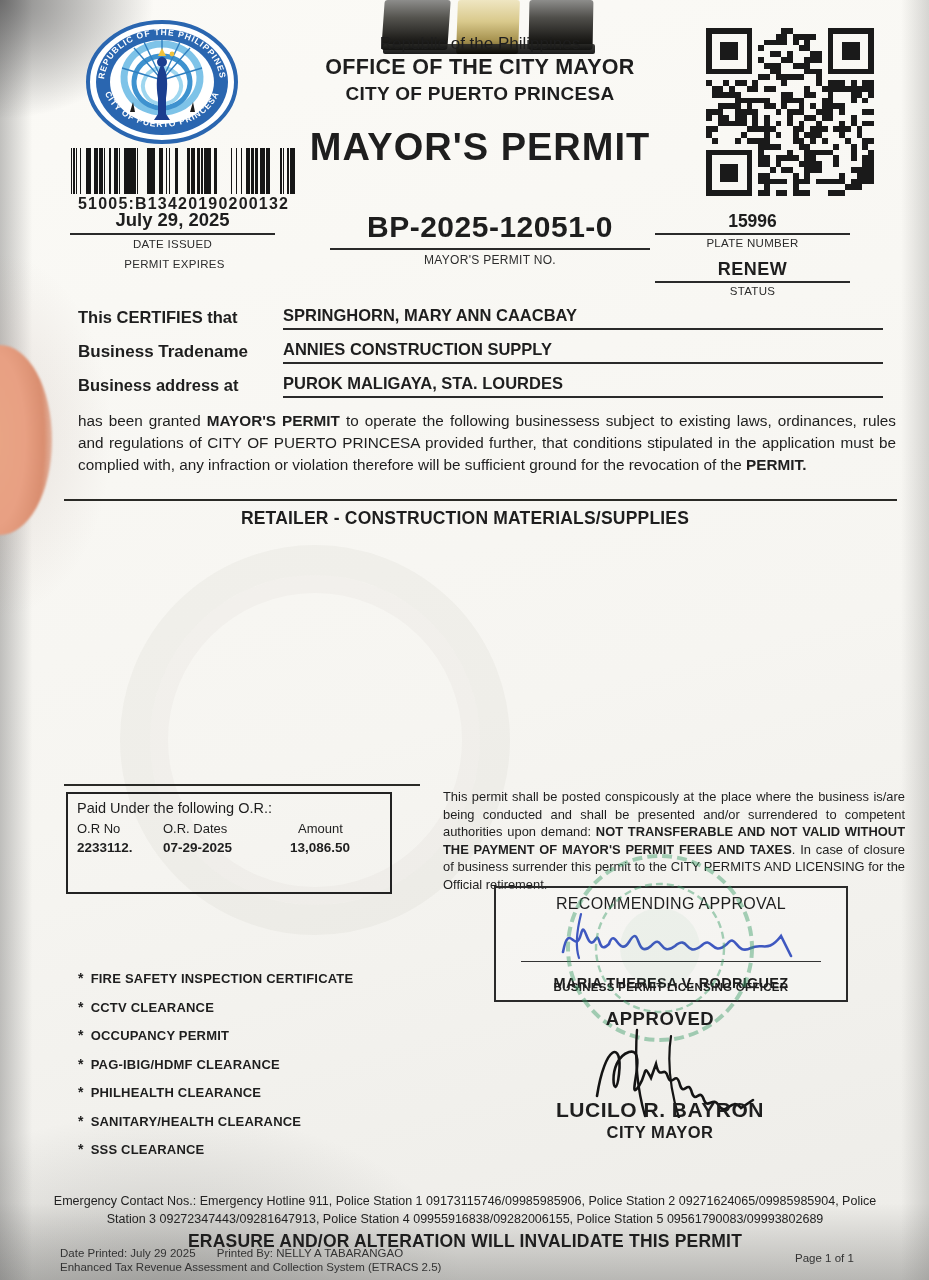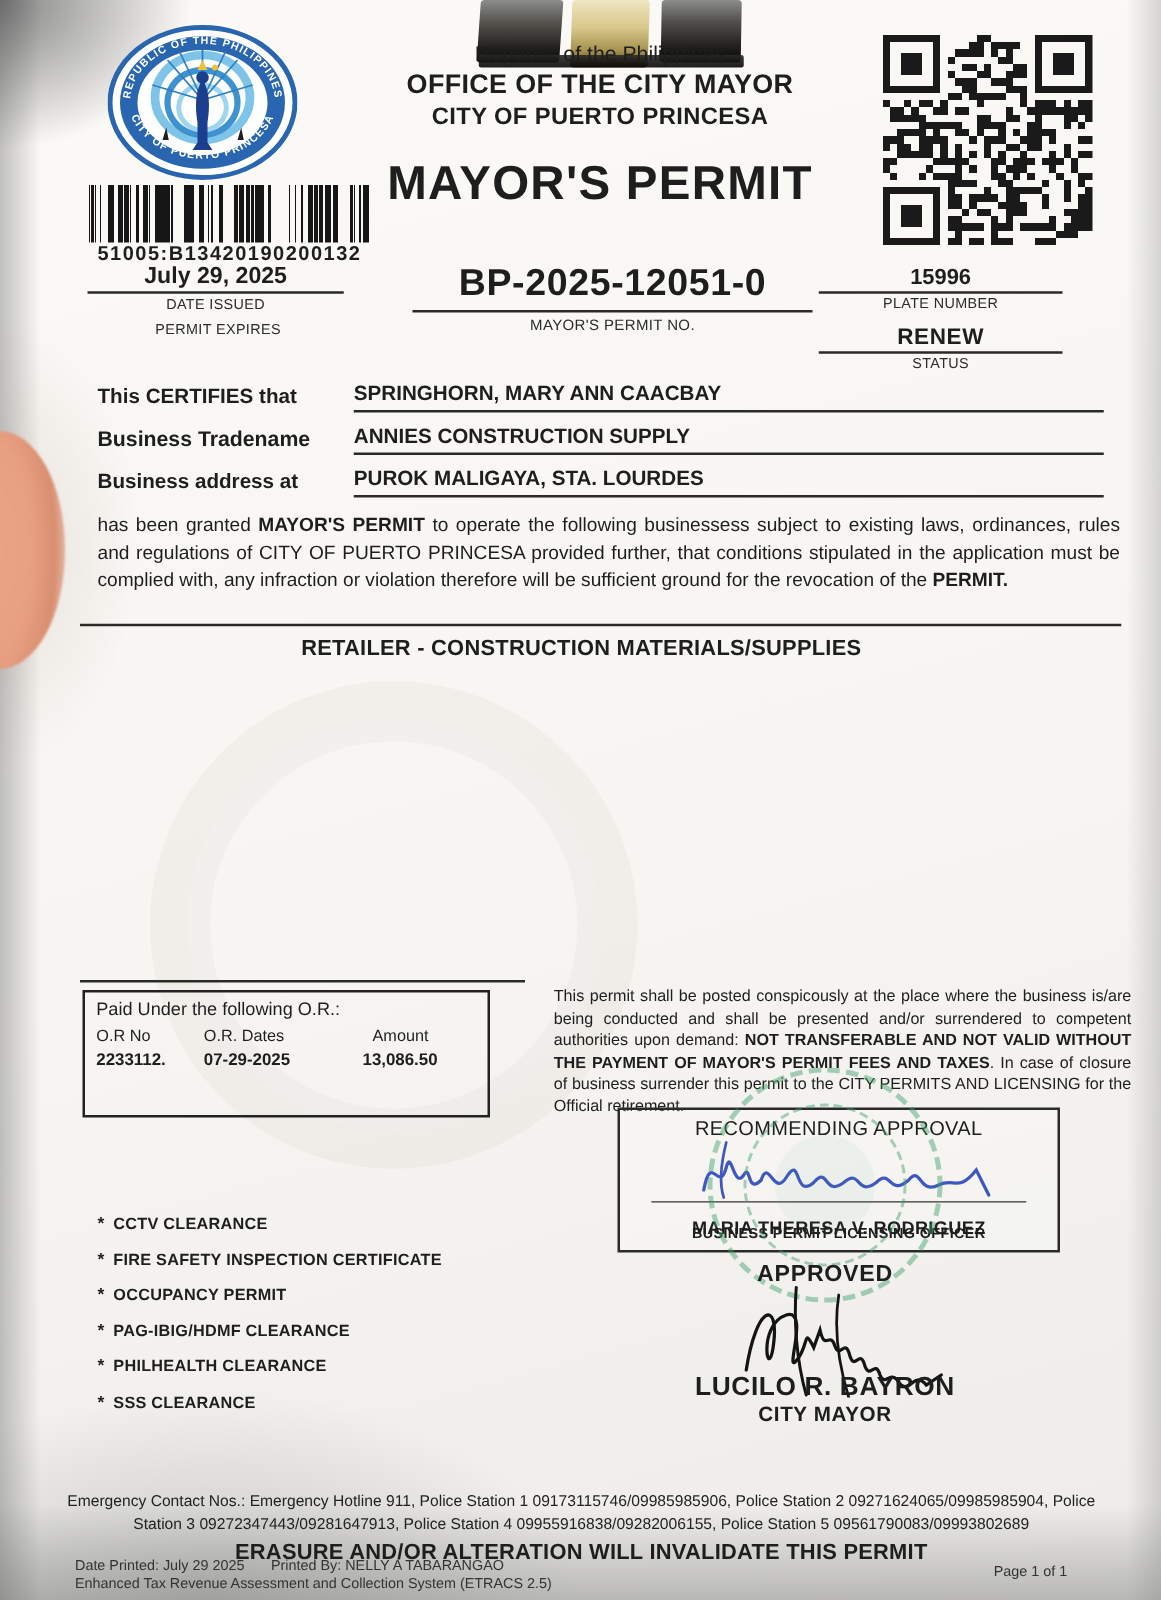--- a/index.html
+++ b/index.html
@@ -536,25 +536,26 @@
     <div class="abs ctr b" style="left:0;top:93px;width:100%;font-size:11.5px;letter-spacing:.3px;">BUSINESS PERMIT LICENSING OFFICER</div>
   </div>
 
   <svg class="abs stamp" style="left:560px;top:848px;opacity:.45;" width="200" height="200" viewBox="0 0 200 200">
     <circle cx="100" cy="100" r="92" fill="none" stroke="#3f9e6a" stroke-width="4" stroke-dasharray="10 5"></circle>
     <circle cx="100" cy="100" r="64" fill="none" stroke="#3f9e6a" stroke-width="2.4" stroke-dasharray="7 4"></circle>
     <circle cx="100" cy="100" r="40" fill="#3f9e6a" opacity=".12"></circle>
   </svg>
 
   <div class="abs" style="left:78px;top:970px;width:370px;">
+    <div class="li-row" style="margin-bottom:12.5px;"><span class="star">*</span><span>FIRE SAFETY INSPECTION CERTIFICATE</span></div>
     <div class="li-row" style="margin-bottom:12.5px;"><span class="star">*</span><span>CCTV CLEARANCE</span></div>
-    <div class="li-row" style="margin-bottom:12.5px;"><span class="star">*</span><span>FIRE SAFETY INSPECTION CERTIFICATE</span></div>
     <div class="li-row" style="margin-bottom:12.5px;"><span class="star">*</span><span>OCCUPANCY PERMIT</span></div>
     <div class="li-row" style="margin-bottom:12.5px;"><span class="star">*</span><span>PAG-IBIG/HDMF CLEARANCE</span></div>
     <div class="li-row" style="margin-bottom:12.5px;"><span class="star">*</span><span>PHILHEALTH CLEARANCE</span></div>
+    <div class="li-row" style="margin-bottom:12.5px;"><span class="star">*</span><span>SANITARY/HEALTH CLEARANCE</span></div>
     <div class="li-row"><span class="star">*</span><span>SSS CLEARANCE</span></div>
   </div>
 
   <div class="abs ctr b" style="left:510px;top:1008px;width:300px;font-size:18.5px;letter-spacing:.6px;">APPROVED</div>
   <svg class="abs" style="left:575px;top:1026px;" width="190" height="92" viewBox="0 0 190 92">
     <path d="M22,70 C30,18 48,14 44,48 C40,84 30,34 54,26 C74,20 50,80 64,60 C72,48 68,36 76,52 l5,-14 c4,18 8,0 12,13 c4,11 8,-8 12,8 c4,12 8,-7 12,8 c4,11 8,-6 12,7 c4,10 9,-5 15,6 c8,11 12,-10 22,2 l12,-8" fill="none" stroke="#141414" stroke-width="2.6" stroke-linecap="round"></path>
     <path d="M62,4 C60,30 62,62 70,90" fill="none" stroke="#141414" stroke-width="2.4" stroke-linecap="round"></path>
     <path d="M96,10 C92,36 96,66 104,92" fill="none" stroke="#141414" stroke-width="2.2" stroke-linecap="round"></path>
   </svg>
   <div class="abs ctr b" style="left:510px;top:1098px;width:300px;font-size:21px;letter-spacing:.5px;">LUCILO R. BAYRON</div>

